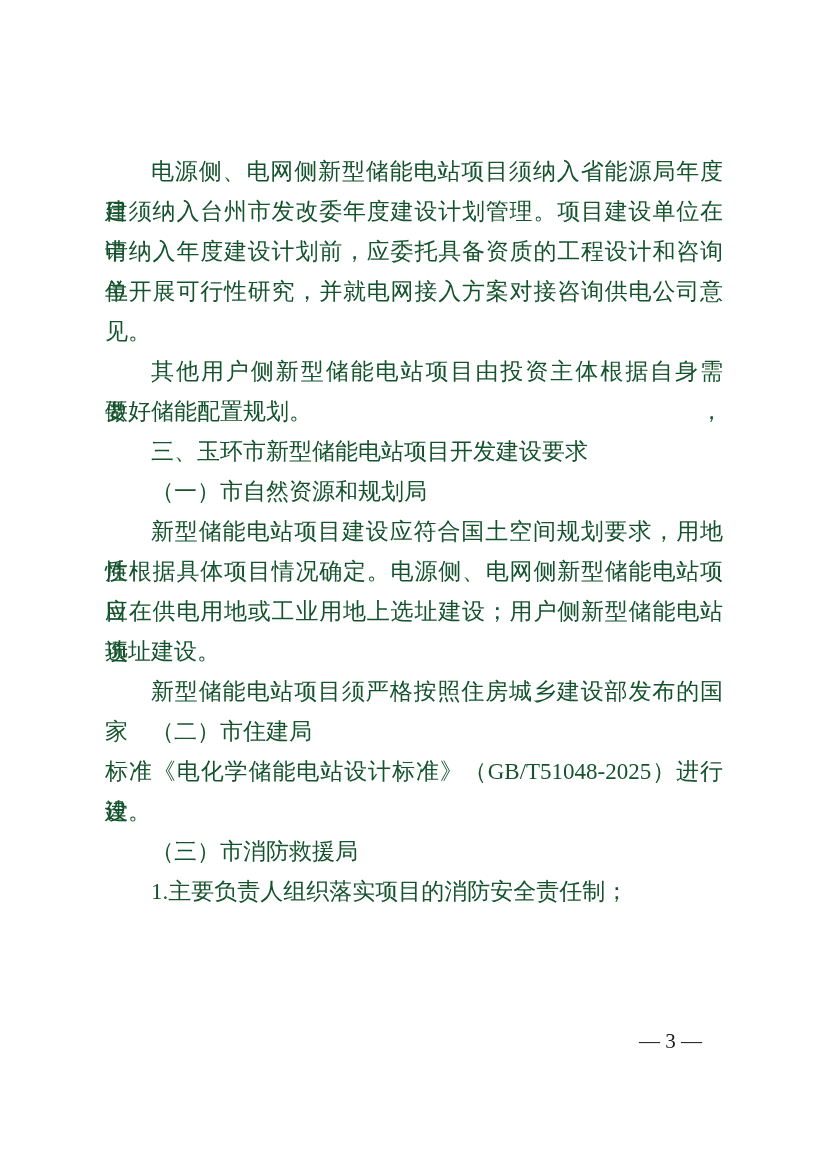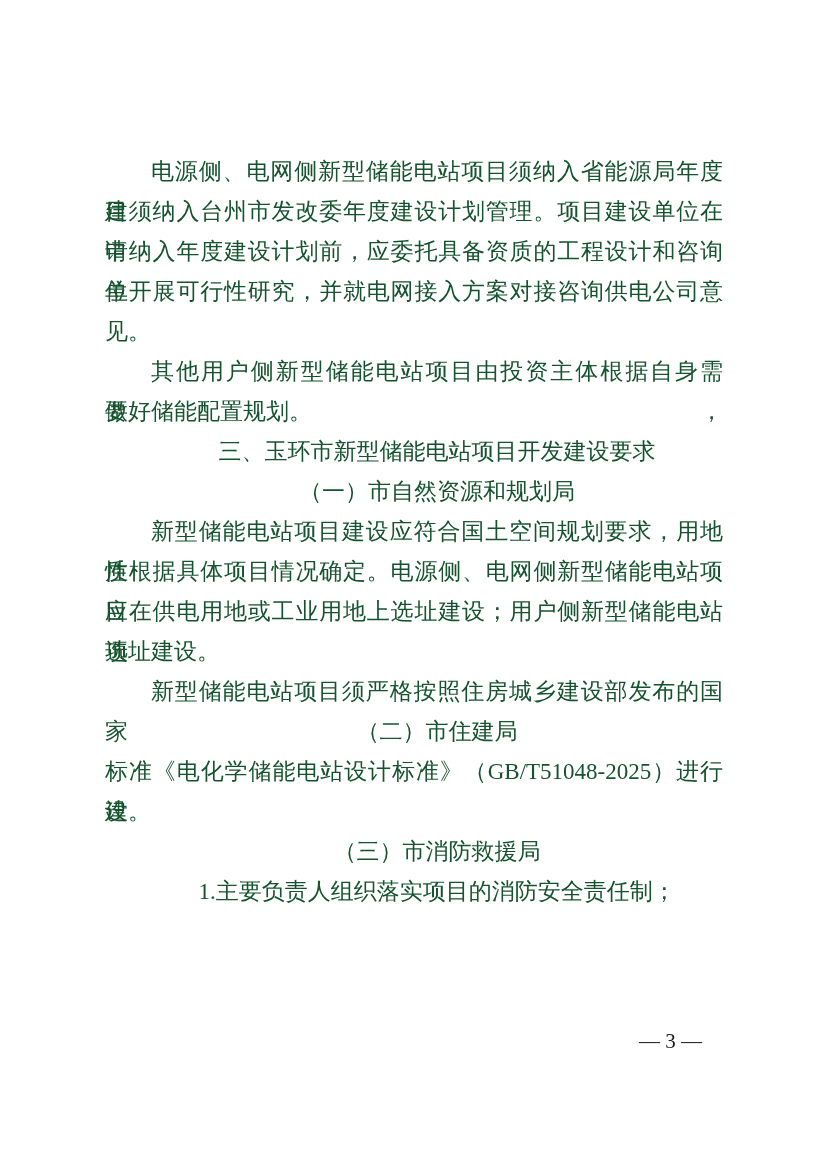--- a/index.html
+++ b/index.html
@@ -24,21 +24,20 @@
   .line {
     height: 40px;
     line-height: 40px;
     font-size: 23px;
     color: #14532d;
     letter-spacing: 0px;
     text-align: left;
   }
   .indent {
     text-indent: 2em;
-    text-align: center;
   }
   .fill {
     text-align: justify;
     text-align-last: justify;
   }
   .page-number {
     position: absolute;
     top: 1029px;
     right: 125px;
     font-size: 21px;

